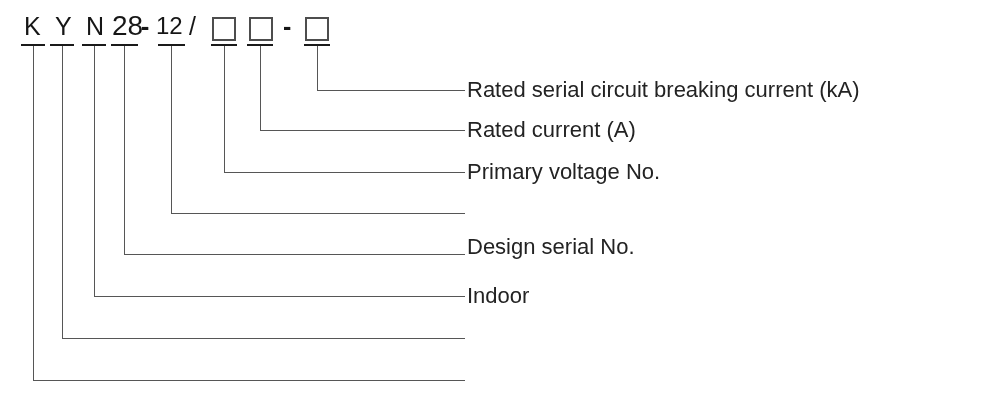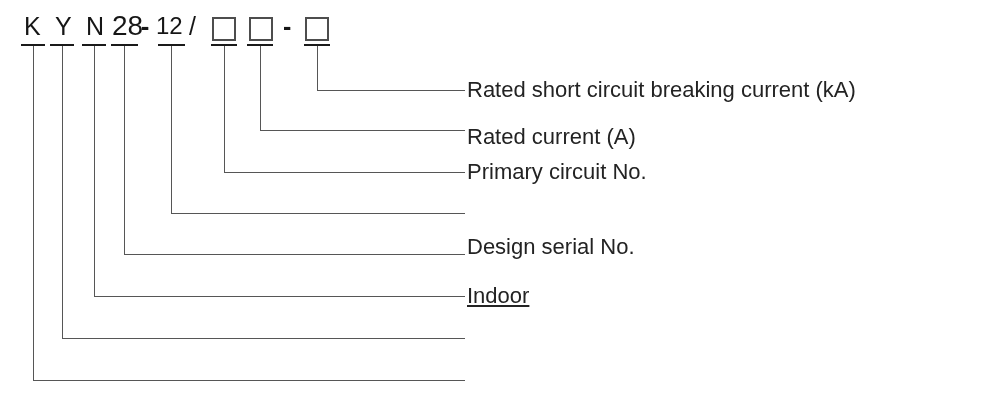--- a/index.html
+++ b/index.html
@@ -84,19 +84,19 @@
 
   <div class="connector" style="left:317px; width:147px; height:44px;"></div>
   <div class="connector" style="left:260px; width:204px; height:84px;"></div>
   <div class="connector" style="left:224px; width:240px; height:126px;"></div>
   <div class="connector" style="left:171px; width:293px; height:167px;"></div>
   <div class="connector" style="left:124px; width:340px; height:208px;"></div>
   <div class="connector" style="left:94px;  width:370px; height:250px;"></div>
   <div class="connector" style="left:62px;  width:402px; height:292px;"></div>
   <div class="connector" style="left:33px;  width:431px; height:334px;"></div>
 
-  <span class="label" style="top:78px;">Rated short circuit breaking current (kA)</span>
-  <span class="label" style="top:125px;">Rated current (A)</span>
-  <span class="label" style="top:160px;">Primary circuit No.</span>
+  <span class="label" style="top:78px;">Rated serial circuit breaking current (kA)</span>
+  <span class="label" style="top:118px;">Rated current (A)</span>
+  <span class="label" style="top:160px;">Primary voltage No.</span>
   <span class="label" style="top:235px;">Design serial No.</span>
-  <span class="label" style="top:284px;text-decoration:underline;">Indoor</span>
+  <span class="label" style="top:284px;">Indoor</span>
 
 </div>
 
 </body></html>

